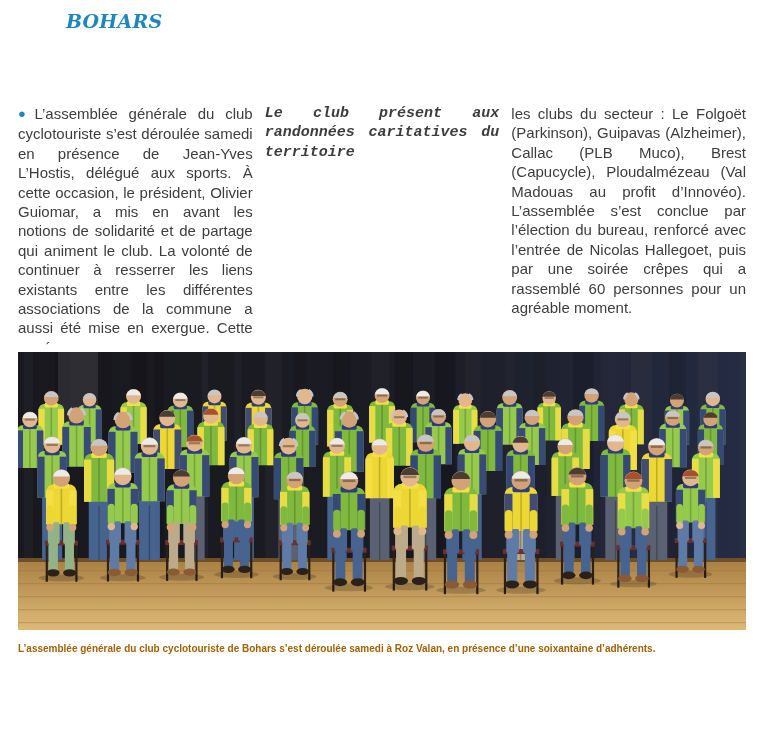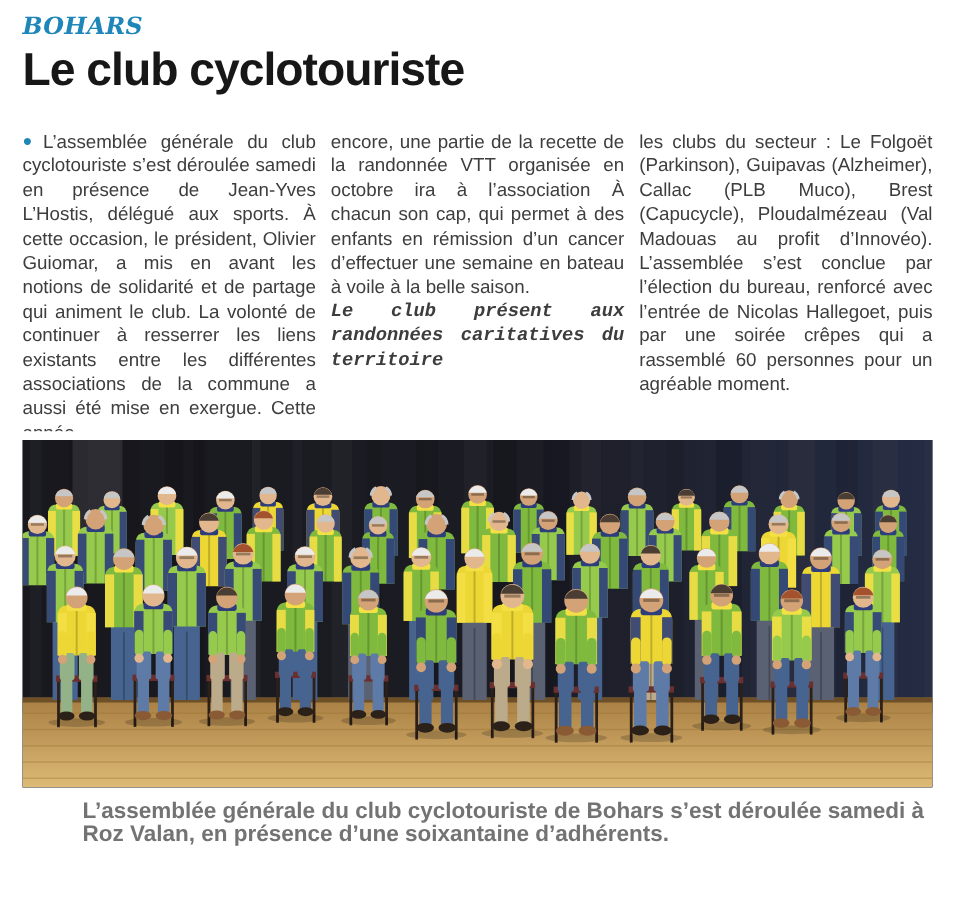--- a/index.html
+++ b/index.html
@@ -4,21 +4,21 @@
 <style>
   html,body{margin:0;padding:0;background:#ffffff;}
   .page{
     width:764px;height:730px;box-sizing:border-box;
     padding:10px 18px 0 18px;background:#ffffff;overflow:hidden;
     font-family:"Liberation Sans",sans-serif;
   }
   .kicker{
     font-family:"DejaVu Serif",serif;
     font-weight:bold;font-style:italic;
-    font-size:19px;line-height:22px;letter-spacing:.2px;
+    font-size:19px;line-height:22px;letter-spacing:.2px;margin-left:48px;
   }
   .headline{
     margin:3px 0 27px 0;
     font-size:37px;line-height:42px;font-weight:bold;
     letter-spacing:-.8px;color:#171717;
   }
   .columns{display:flex;gap:12px;height:241px;overflow:hidden;margin-bottom:7px;}
   .col{flex:1 1 0;min-width:0;}
   .col p{
     margin:0;font-size:15px;line-height:19.4px;color:#3d3d3d;
@@ -28,39 +28,38 @@
   .subhead{
     font-family:Liberation Mono, monospace;
     font-weight:bold;font-style:italic;
     font-size:16.5px;line-height:20.5px;color:#15151d;
     margin:10px 0 3px 0;text-align:left;
   }
   figure{margin:0;}
   .photo-wrap{width:728px;height:278px;overflow:hidden;background:#1a1a20;}
   .photo-wrap svg{display:block;}
   figcaption{
-    margin-top:9px;font-weight:bold;font-size:18px;line-height:19px;
-    color:#737373;text-align:left;margin-left:48px;
+    margin-top:9px;font-weight:bold;font-size:10px;line-height:19px;
+    color:#a16207;text-align:left;
   }
 </style>
 </head>
 <body>
 
 <div class="page">
 
   <div class="kicker" style="color: rgb(30, 134, 184);">BOHARS</div>
 
-  <h1 class="headline"><span>Le club cyclotouriste</span><br></h1>
+  <h1 class="headline"><br></h1>
 
   <div class="columns">
     <div class="col">
       <p><span class="bullet" style="color: rgb(30, 134, 184);">●</span><span>L’assemblée générale du club cyclotouriste s’est déroulée samedi en présence de Jean-Yves L’Hostis, délégué aux sports. À cette occasion, le président, Olivier Guiomar, a mis en avant les notions de solidarité et de partage qui animent le club. La volonté de continuer à resserrer les liens existants entre les différentes associations de la commune a aussi été mise en exergue. Cette année</span></p>
     </div>
     <div class="col">
-      <p>encore, une partie de la recette de la randonnée VTT organisée en octobre ira à l’association À chacun son cap, qui permet à des enfants en rémission d’un cancer d’effectuer une semaine en bateau à voile à la belle saison.</p>
       <p class="subhead">Le club présent aux randonnées caritatives du territoire</p>
     </div>
     <div class="col">
       <p>les clubs du secteur : Le Folgoët (Parkinson), Guipavas (Alzheimer), Callac (PLB Muco), Brest (Capucycle), Ploudalmézeau (Val Madouas au profit d’Innovéo). L’assemblée s’est conclue par l’élection du bureau, renforcé avec l’entrée de Nicolas Hallegoet, puis par une soirée crêpes qui a rassemblé 60 personnes pour un agréable moment.</p>
     </div>
   </div>
 
   <figure>
     <div class="photo-wrap">
       <svg id="crowd" width="728" height="278" viewBox="0 0 728 278" xmlns="http://www.w3.org/2000/svg">

